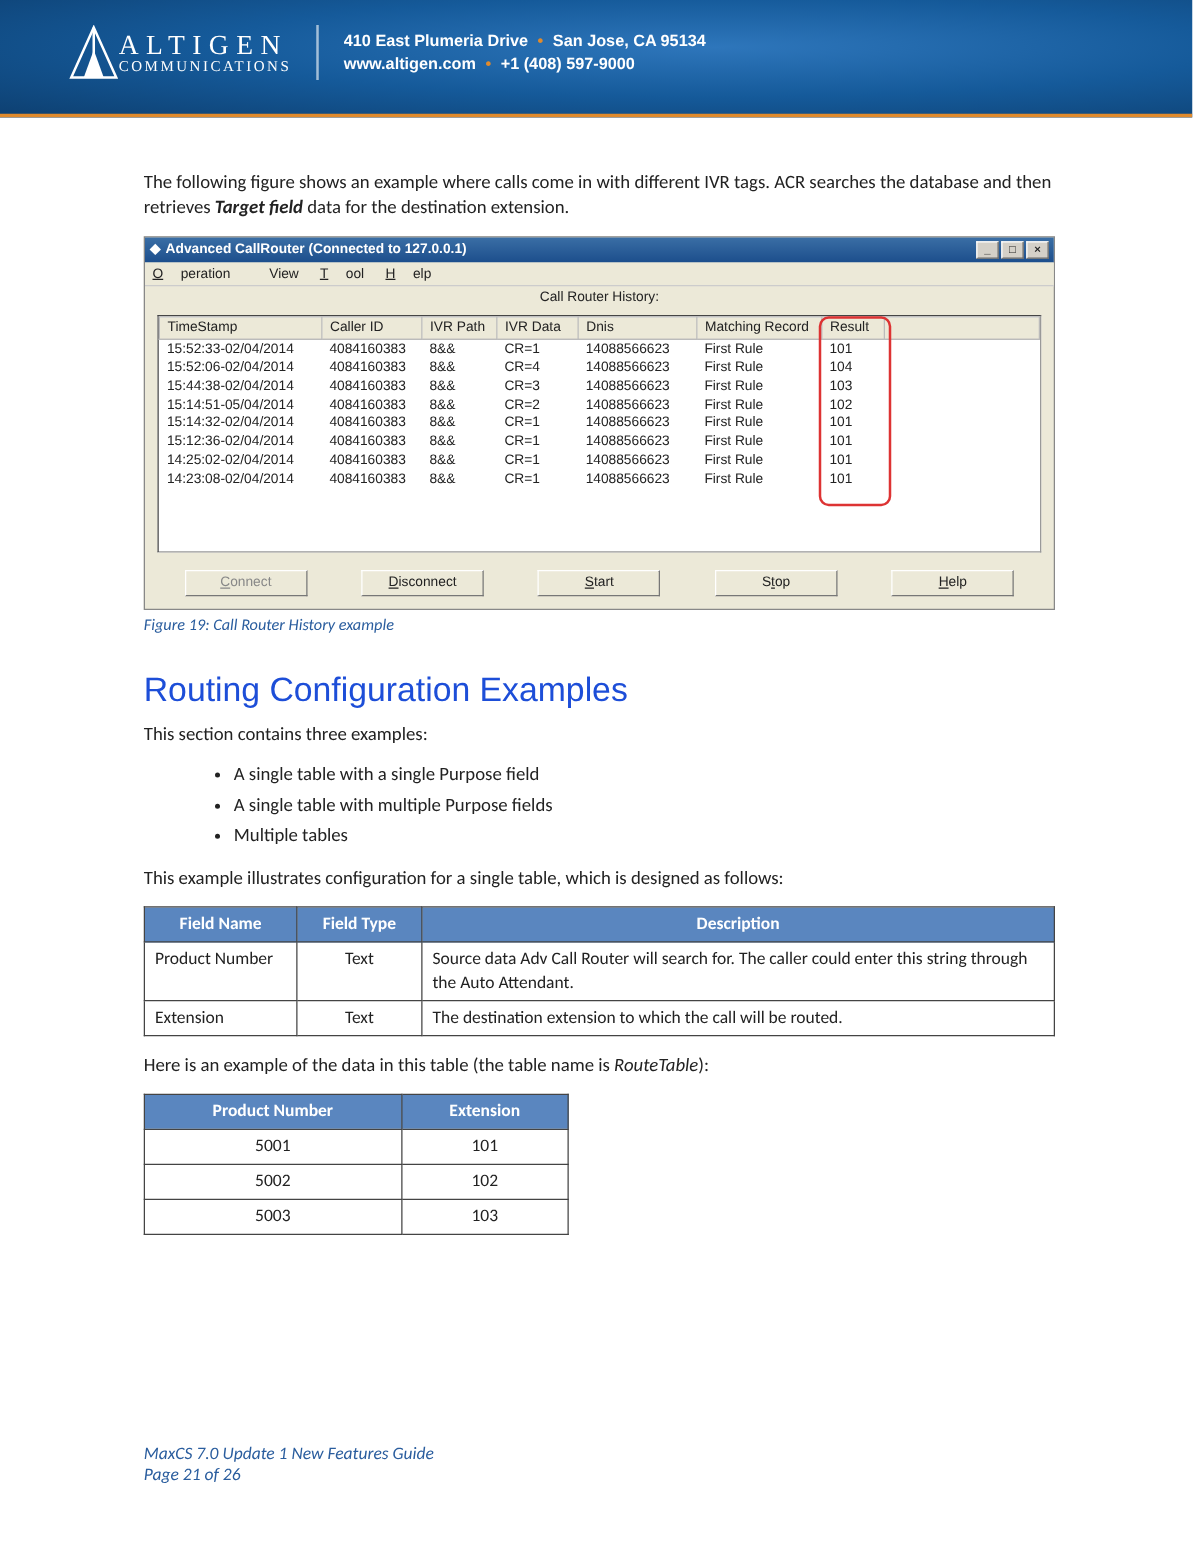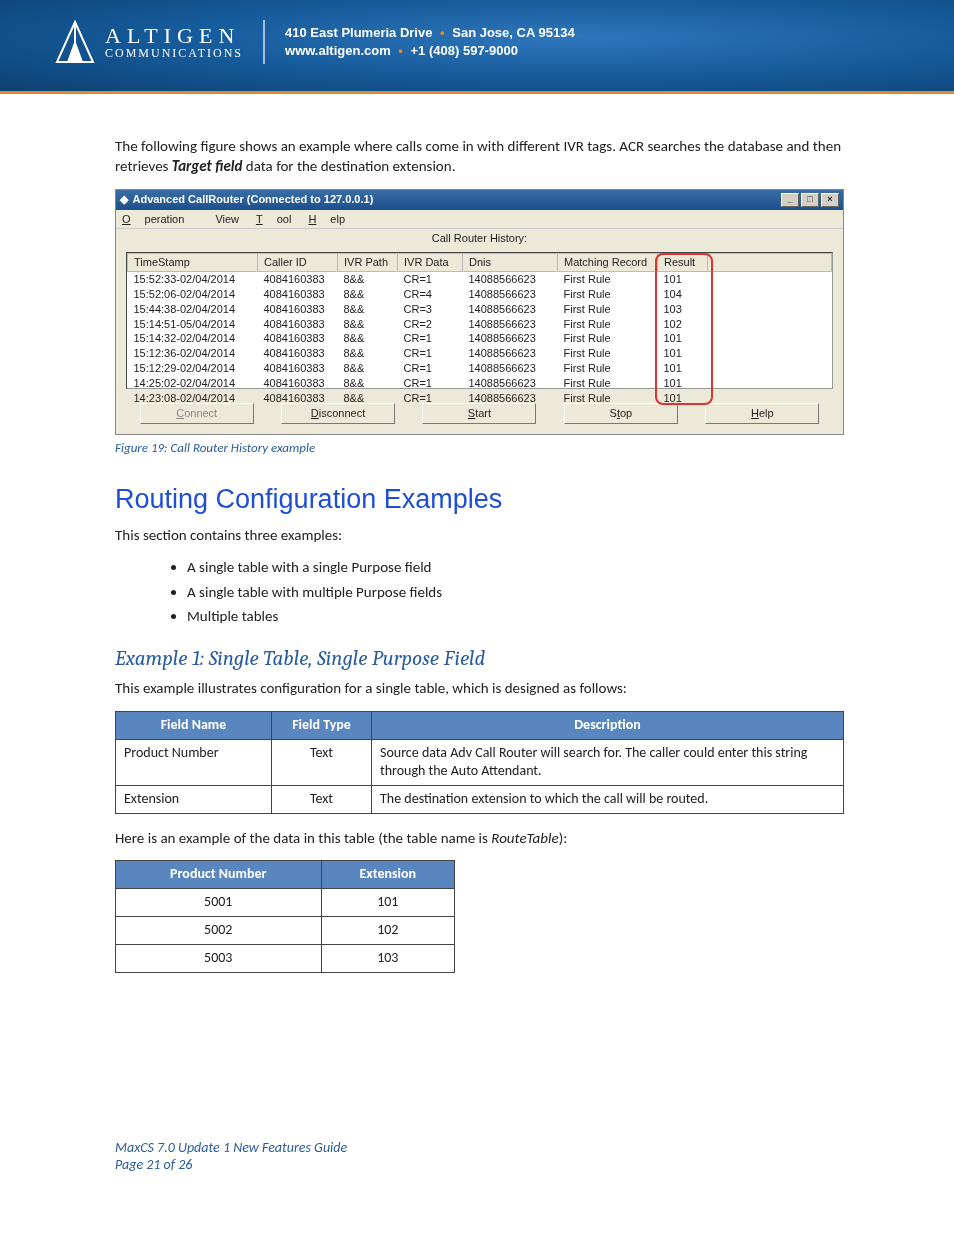--- a/index.html
+++ b/index.html
@@ -24,21 +24,20 @@
   .header::after {
     content: "";
     position: absolute;
     left: 0; right: 0; bottom: 0;
     height: 3px;
     background: #e08a2c;
   }
   .logo-wrap {
     display: flex;
     align-items: center;
-    gap: 10px;
   }
   .logo-tri {
     width: 40px; height: 44px;
   }
   .logo-text {
     font-family: Georgia, 'Times New Roman', serif;
     line-height: 1.0;
   }
   .logo-text .main { letter-spacing: 6px; font-size: 22px; font-weight: 400; }
   .logo-text .sub  { letter-spacing: 2px; font-size: 12px; }
@@ -99,21 +98,21 @@
   }
   .menubar span { margin-right: 14px; }
   .menubar .ul { text-decoration: underline; }
   .history-label { text-align:center; padding: 2px 0 6px 0; }
   .list-wrap {
     margin: 0 10px 8px 10px;
     background: #fff;
     border: 1px inset #999;
     padding: 0;
     position: relative;
-    height: 137px;
+    height: 190px;
   }
   table.hist {
     border-collapse: collapse;
     width: 100%;
     table-layout: fixed;
   }
   table.hist th {
     text-align: left;
     font-weight: normal;
     background: #ece9d8;
@@ -136,21 +135,21 @@
     width: 58px;
     height: 152px;
     pointer-events: none;
   }
   .btnrow {
     display: flex;
     justify-content: space-around;
     padding: 6px 10px 10px 10px;
   }
   .winbutton {
-    width: 114px;
+    width: 98px;
     padding: 2px 0;
     text-align: center;
     background: #ece9d8;
     border: 1px solid #fff;
     border-right-color:#777;border-bottom-color:#777;
     font-size: 11px;
   }
   .winbutton.disabled { color: #888; }
   .winbutton .ul { text-decoration: underline; }
 
@@ -342,30 +341,20 @@
               <td>15:12:36-02/04/2014</td>
               <td>4084160383</td>
               <td>8&amp;&amp;</td>
               <td>CR=1</td>
               <td>14088566623</td>
               <td>First Rule</td>
               <td>101</td>
               <td></td>
             </tr>
             <tr>
-              <td>15:12:29-02/04/2014</td>
-              <td>4084160383</td>
-              <td>8&amp;&amp;</td>
-              <td>CR=1</td>
-              <td>14088566623</td>
-              <td>First Rule</td>
-              <td>101</td>
-              <td></td>
-            </tr>
-            <tr>
               <td>14:25:02-02/04/2014</td>
               <td>4084160383</td>
               <td>8&amp;&amp;</td>
               <td>CR=1</td>
               <td>14088566623</td>
               <td>First Rule</td>
               <td>101</td>
               <td></td>
             </tr>
             <tr>
@@ -394,27 +383,26 @@
   <div class="caption">Figure 19: Call Router History example</div>
 
   <h2 class="sect">Routing Configuration Examples</h2>
   <p>This section contains three examples:</p>
   <ul class="bul">
     <li>A single table with a single Purpose field</li>
     <li>A single table with multiple Purpose fields</li>
     <li>Multiple tables</li>
   </ul>
 
-  <h3 class="sub">Example 1: Single Table, Single Purpose Field</h3>
   <p>This example illustrates configuration for a single table, which is designed as follows:</p>
 
   <table class="doc">
     <thead>
         <tr>
-      <th style="width:156px">Field Name</th>
+      <th style="width:122px">Field Name</th>
       <th style="width:100px">Field Type</th>
       <th>Description</th>
     </tr>
       </thead>
     <tbody>
       <tr>
         <td class="left">Product Number</td>
         <td style="text-align:center">Text</td>
         <td class="left">Source data Adv Call Router will search for. The caller could enter this string through the Auto Attendant.</td>
       </tr>

